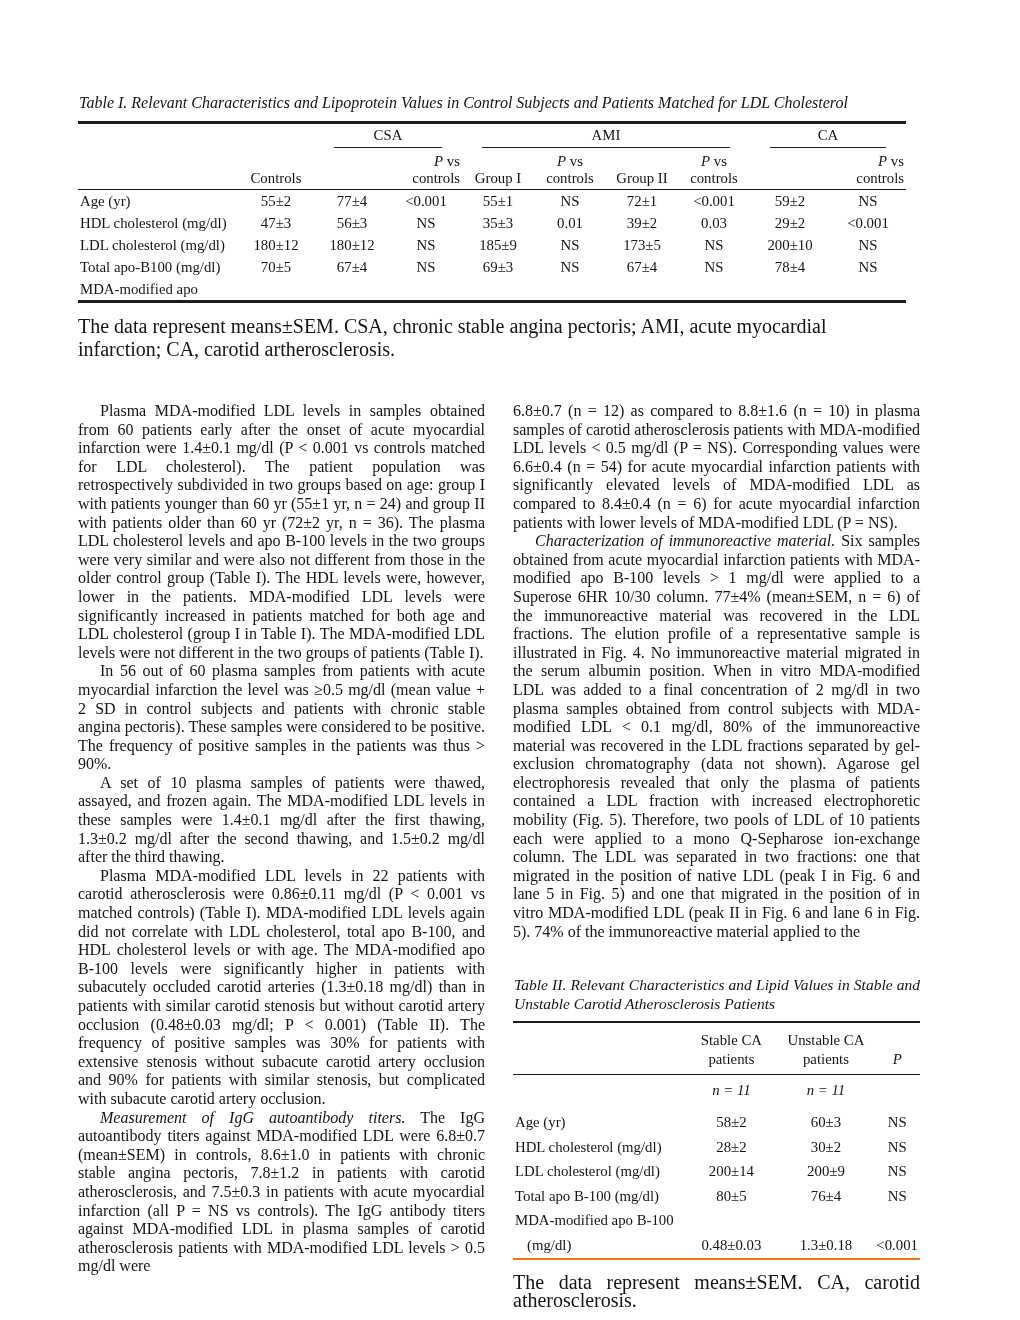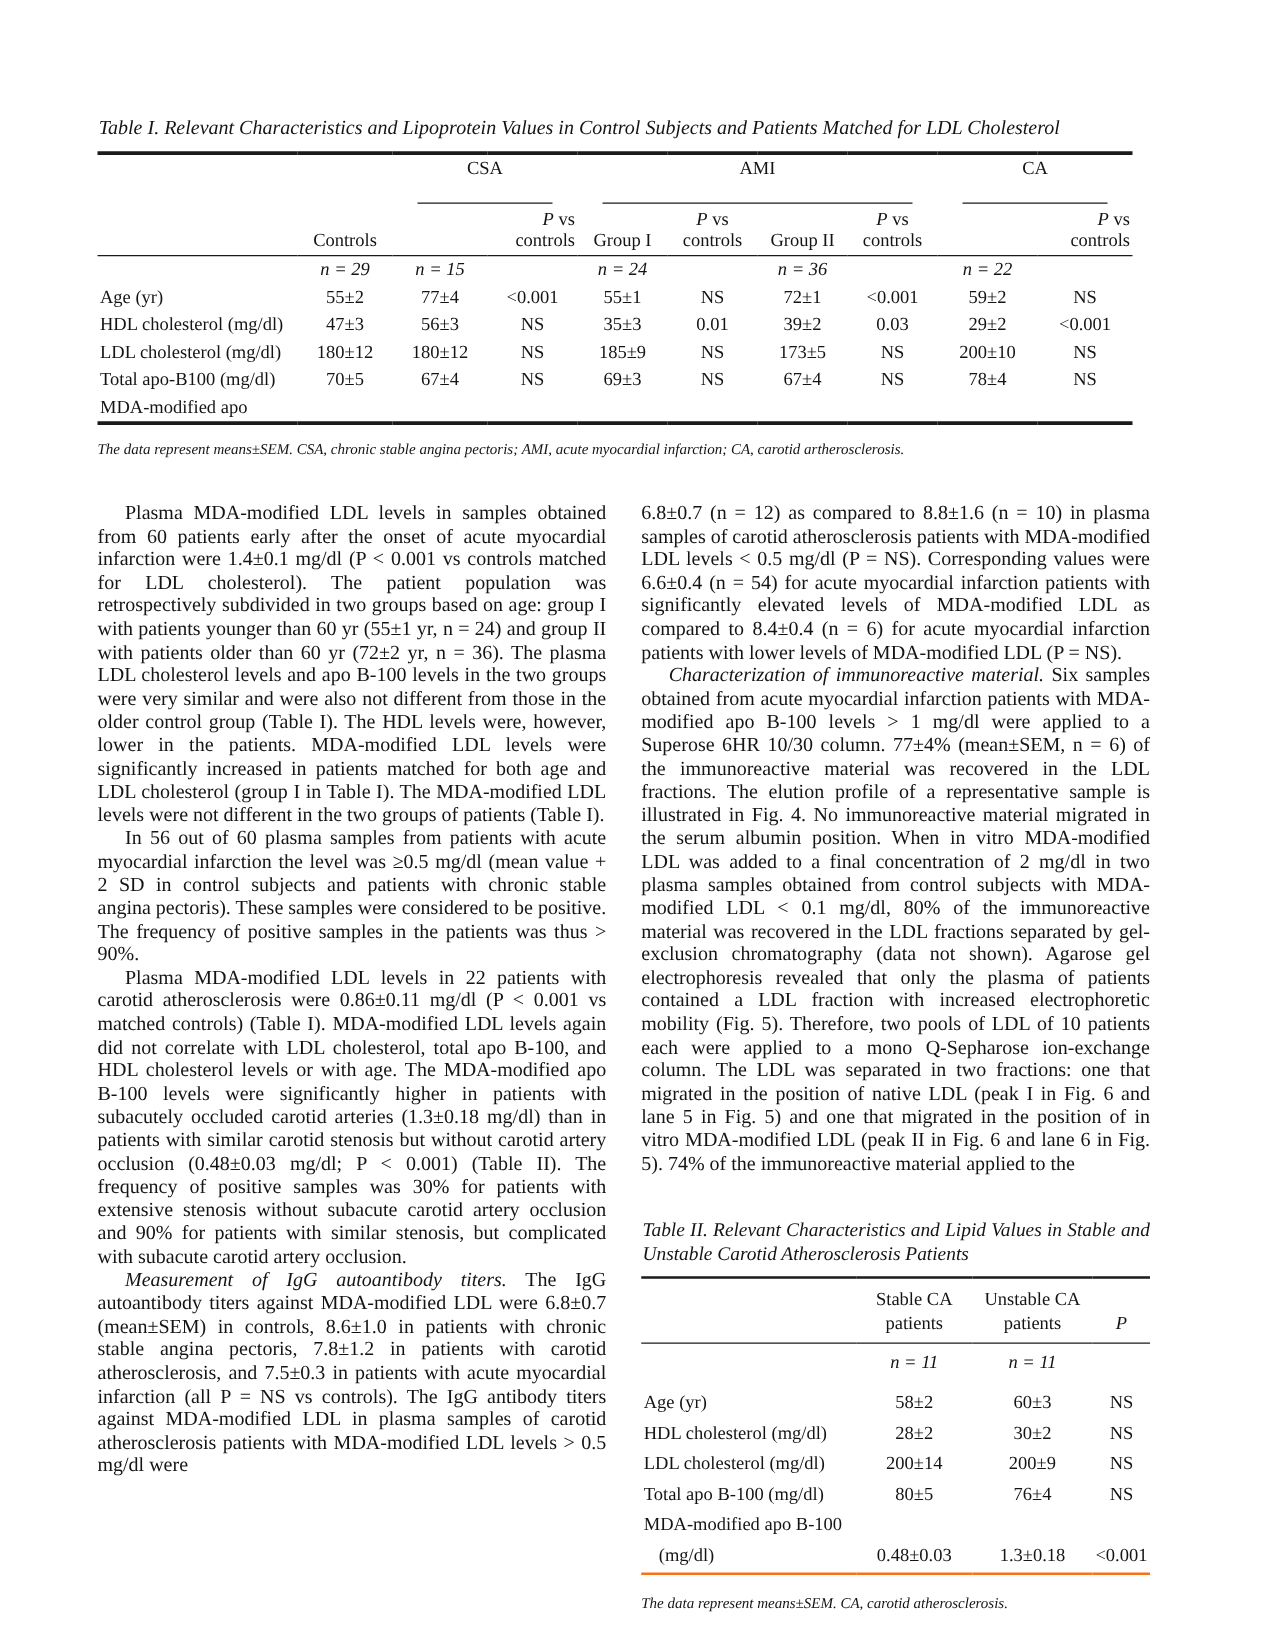--- a/index.html
+++ b/index.html
@@ -14,26 +14,26 @@
 
   
   #table1-block { position:absolute; left:78px; top:94px; width:828px; }
   .tbl-title { font-style:italic; font-size:16px; margin:0 0 9px 1px; }
   table { border-collapse:collapse; width:100%; }
   #table1 { font-size:14.8px; border-top:3px solid #1b1b1b; border-bottom:3px solid #1b1b1b; }
   #table1 td { text-align:center; vertical-align:bottom; padding:2.5px 2px; }
   #table1 td.rowlabel { text-align:left; }
   #table1 td.indent { padding-left:14px; }
   tr.spanners td { padding-top:9px; }
-  tr.spanners .spanlabel { border-bottom:1.4px solid #1b1b1b; margin:0 18px; padding-bottom:18px; }
+  tr.spanners .spanlabel { border-bottom:1.4px solid #1b1b1b; margin:0 18px; padding-bottom:3px; }
   tr.colheads td { border-bottom:1.4px solid #1b1b1b; padding:8px 2px 6px; }
   tr.nrow td { font-style:italic; padding:6px 2px 10px; }
   .ital { font-style:italic; }
   td.r { text-align:right !important; }
-  .footnote { font-size:12px; margin-top:12px;font-style:italic; }
+  .footnote { font-size:20px; margin-top:12px; }
   tr.lastpad td { padding-bottom:9px; }
 
   
   #columns { position:absolute; left:78px; top:402px; width:842px; display:flex; gap:28px; }
   .col { width:413px; font-size:16px; line-height:18.6px; text-align:justify; }
   .para { margin:0; text-indent:22px; }
   .para.noindent { text-indent:0; }
   .para em { font-style:italic; }
 
   
@@ -90,32 +90,20 @@
           <td>Controls</td>
           <td></td>
           <td class="r"><span class="ital">P</span><span> vs controls</span></td>
           <td>Group I</td>
           <td><span class="ital">P</span><span> vs controls</span></td>
           <td>Group II</td>
           <td><span class="ital">P</span><span> vs controls</span></td>
           <td></td>
           <td class="r"><span class="ital">P</span><span> vs controls</span></td>
         </tr>
-        <tr class="nrow">
-          <td></td>
-          <td>n = 29</td>
-          <td>n = 15</td>
-          <td></td>
-          <td>n = 24</td>
-          <td></td>
-          <td>n = 36</td>
-          <td></td>
-          <td>n = 22</td>
-          <td></td>
-        </tr>
       </tbody>
       <tbody>
           <tr>
             <td class="rowlabel">Age (yr)</td>
             <td>55±2</td>
             <td>77±4</td>
             <td>&lt;0.001</td>
             <td>55±1</td>
             <td>NS</td>
             <td>72±1</td>
@@ -173,20 +161,21 @@
           </tr>
         </tbody>
     </table>
     <div class="footnote">The data represent means±SEM. CSA, chronic stable angina pectoris; AMI, acute myocardial infarction; CA, carotid artherosclerosis.</div>
   </div>
 
   <div id="columns">
     <div class="col" id="left-col">
         <p class="para">Plasma MDA-modified LDL levels in samples obtained from 60 patients early after the onset of acute myocardial infarction were 1.4±0.1 mg/dl (P &lt; 0.001 vs controls matched for LDL cholesterol). The patient population was retrospectively subdivided in two groups based on age: group I with patients younger than 60 yr (55±1 yr, n = 24) and group II with patients older than 60 yr (72±2 yr, n = 36). The plasma LDL cholesterol levels and apo B-100 levels in the two groups were very similar and were also not different from those in the older control group (Table I). The HDL levels were, however, lower in the patients. MDA-modified LDL levels were significantly increased in patients matched for both age and LDL cholesterol (group I in Table I). The MDA-modified LDL levels were not different in the two groups of patients (Table I).</p>
         <p class="para">In 56 out of 60 plasma samples from patients with acute myocardial infarction the level was ≥0.5 mg/dl (mean value + 2 SD in control subjects and patients with chronic stable angina pectoris). These samples were considered to be positive. The frequency of positive samples in the patients was thus &gt; 90%.</p>
+        <p class="para">A set of 10 plasma samples of patients were thawed, assayed, and frozen again. The MDA-modified LDL levels in these samples were 1.4±0.1 mg/dl after the first thawing, 1.3±0.2 mg/dl after the second thawing, and 1.5±0.2 mg/dl after the third thawing.</p>
         <p class="para">Plasma MDA-modified LDL levels in 22 patients with carotid atherosclerosis were 0.86±0.11 mg/dl (P &lt; 0.001 vs matched controls) (Table I). MDA-modified LDL levels again did not correlate with LDL cholesterol, total apo B-100, and HDL cholesterol levels or with age. The MDA-modified apo B-100 levels were significantly higher in patients with subacutely occluded carotid arteries (1.3±0.18 mg/dl) than in patients with similar carotid stenosis but without carotid artery occlusion (0.48±0.03 mg/dl; P &lt; 0.001) (Table II). The frequency of positive samples was 30% for patients with extensive stenosis without subacute carotid artery occlusion and 90% for patients with similar stenosis, but complicated with subacute carotid artery occlusion.</p>
         <p class="para"><em>Measurement of IgG autoantibody titers.</em> The IgG autoantibody titers against MDA-modified LDL were 6.8±0.7 (mean±SEM) in controls, 8.6±1.0 in patients with chronic stable angina pectoris, 7.8±1.2 in patients with carotid atherosclerosis, and 7.5±0.3 in patients with acute myocardial infarction (all P = NS vs controls). The IgG antibody titers against MDA-modified LDL in plasma samples of carotid atherosclerosis patients with MDA-modified LDL levels &gt; 0.5 mg/dl were</p>
       </div>
     <div class="col" id="right-col">
       <div>
           <p class="para noindent">6.8±0.7 (n = 12) as compared to 8.8±1.6 (n = 10) in plasma samples of carotid atherosclerosis patients with MDA-modified LDL levels &lt; 0.5 mg/dl (P = NS). Corresponding values were 6.6±0.4 (n = 54) for acute myocardial infarction patients with significantly elevated levels of MDA-modified LDL as compared to 8.4±0.4 (n = 6) for acute myocardial infarction patients with lower levels of MDA-modified LDL (P = NS).</p>
           <p class="para"><em>Characterization of immunoreactive material.</em> Six samples obtained from acute myocardial infarction patients with MDA-modified apo B-100 levels &gt; 1 mg/dl were applied to a Superose 6HR 10/30 column. 77±4% (mean±SEM, n = 6) of the immunoreactive material was recovered in the LDL fractions. The elution profile of a representative sample is illustrated in Fig. 4. No immunoreactive material migrated in the serum albumin position. When in vitro MDA-modified LDL was added to a final concentration of 2 mg/dl in two plasma samples obtained from control subjects with MDA-modified LDL &lt; 0.1 mg/dl, 80% of the immunoreactive material was recovered in the LDL fractions separated by gel-exclusion chromatography (data not shown). Agarose gel electrophoresis revealed that only the plasma of patients contained a LDL fraction with increased electrophoretic mobility (Fig. 5). Therefore, two pools of LDL of 10 patients each were applied to a mono Q-Sepharose ion-exchange column. The LDL was separated in two fractions: one that migrated in the position of native LDL (peak I in Fig. 6 and lane 5 in Fig. 5) and one that migrated in the position of in vitro MDA-modified LDL (peak II in Fig. 6 and lane 6 in Fig. 5). 74% of the immunoreactive material applied to the</p>
         </div>
 
       <div id="table2-block">

